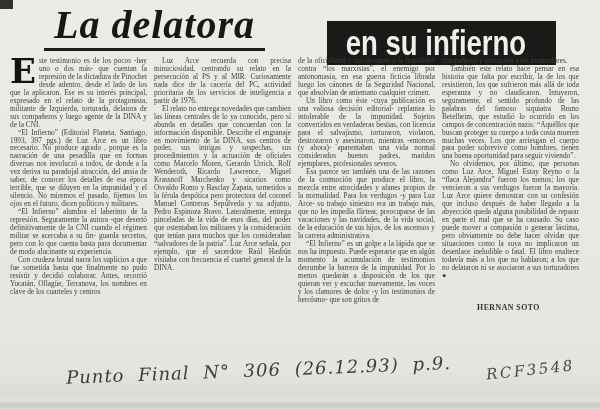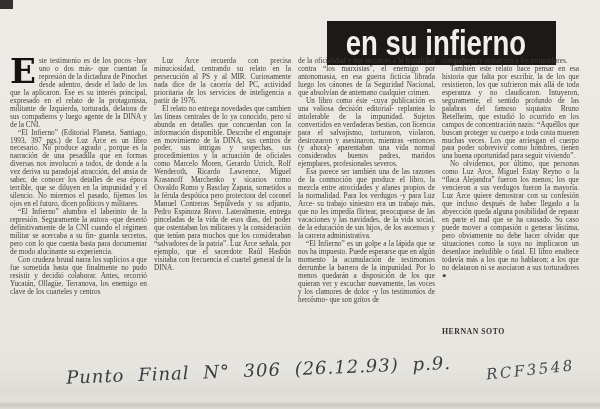--- a/index.html
+++ b/index.html
@@ -37,21 +37,21 @@
     font-size:7.3px;line-height:7.95px;text-align:justify;
   }
   .col{width:137px;overflow:hidden;}
   .col p{margin:0;text-indent:8px;}
   .col p.flush{text-indent:0;}
   .dropcap{
     float:left;font-family:"DejaVu Serif",serif;font-weight:bold;
     font-size:34px;line-height:27px;color:#141311;margin:1px 3px 0 0;
   }
   .byline{
-    margin-top:48px;text-align:left;padding-right:4px;
+    margin-top:24px;text-align:center;padding-right:4px;
     font-weight:bold;font-size:7.8px;letter-spacing:0.5px;color:#35332f;
     text-indent:0;
   }
   
   .hw-note{
     position:absolute;left:66px;top:360px;width:350px;
     font-family:"DejaVu Serif",serif;font-style:italic;
     font-size:18px;color:#3b3b42;letter-spacing:1px;word-spacing:7px;
     transform:rotate(-2.2deg);white-space:nowrap;
   }
@@ -63,30 +63,31 @@
   }
 </style>
 </head>
 <body>
 
 <div class="paper">
 
   <div class="corner-mark"></div>
 
   <div class="masthead">
+    <span class="title-italic">La delatora</span>
     <span class="title-box"><span class="title-box-text">en su infierno</span></span>
   </div>
 
   <div class="cols">
 
     <div class="col">
       <p class="flush"><span class="dropcap">E</span><span>ste testimonio es de los pocos -hay uno o dos más- que cuentan la represión de la dictadura de Pinochet desde adentro, desde el lado de los que la aplicaron. Ese es su interés principal, expresado en el relato de la protagonista, militante de Izquierda, torturada, delatora de sus compañeros y luego agente de la DINA y de la CNI.</span></p>
       <p>“El Infierno” (Editorial Planeta, Santiago, 1993, 397 pgs.) de Luz Arce es un libro necesario. No produce agrado , porque es la narración de una pesadilla que en formas diversas nos involucró a todos, de donde a la vez deriva su paradojal atracción, del ansia de saber, de conocer los detalles de esa época terrible, que se diluyen en la impunidad y el silencio. No miremos el pasado, fijemos los ojos en el futuro, dicen políticos y militares.</p>
       <p>“El Infierno” alumbra el laberinto de la represión. Seguramente la autora -que desertó definitivamente de la CNI cuando el régimen militar se acercaba a su fin- guarda secretos, pero con lo que cuenta basta para documentar de modo alucinante su experiencia.</p>
-      <p>Con crudeza brutal narra los suplicios a que fue sometida hasta que finalmente no pudo resistir y decidió colaborar. Antes, recorrió Yucatán, Ollagüe, Terranova, los enemigo en clave de los cuarteles y centros</p>
+      <p>Con crudeza brutal narra los suplicios a que fue sometida hasta que finalmente no pudo resistir y decidió colaborar. Antes, recorrió Yucatán, Ollagüe, Terranova, los nombres en clave de los cuarteles y centros</p>
     </div>
 
     <div class="col">
       <p>Luz Arce recuerda con precisa minuciosidad, centrando su relato en la persecución al PS y al MIR. Curiosamente nada dice de la cacería del PC, actividad prioritaria de los servicios de inteligencia a partir de 1976.</p>
       <p>El relato no entrega novedades que cambien las líneas centrales de lo ya conocido, pero sí abunda en detalles que concuerdan con la información disponible. Describe el engranaje en movimiento de la DINA, sus centros de poder, sus intrigas y sospechas, sus procedimientos y la actuación de oficiales como Marcelo Moren, Gerardo Urrich, Rolf Wenderoth, Ricardo Lawrence, Miguel Krassnoff Marchenko y sicarios como Osvaldo Romo y Basclay Zapata, sometidos a la férula despótica pero protectora del coronel Manuel Contreras Sepúlveda y su adjunto, Pedro Espinoza Bravo. Lateralmente, entrega pinceladas de la vida de esos días, del poder que ostentaban los militares y la consideración que tenían para muchos que los consideraban “salvadores de la patria”. Luz Arce señala, por ejemplo, que el sacerdote Raúl Hasbún visitaba con frecuencia el cuartel general de la DINA.</p>
     </div>
 
     <div class="col">
       <p class="flush">de la oficialidad y sus secuaces a la brutalidad contra “los marxistas”, el enemigo por antonomasia, en esa guerra ficticia librada luego los cánones de la Seguridad Nacional, que absolvían de antemano cualquier crimen.</p>
       <p>Un libro como éste -cuya publicación es una valiosa decisión editorial- replantea lo intolerable de la impunidad. Sujetos convertidos en verdaderas bestias, con licencia para el salvajismo, torturaron, violaron, destrozaron y asesinaron, mientras -entonces (y ahora)- aparentaban una vida normal considerados buenos padres, maridos ejemplares, profesionales severos.</p>

